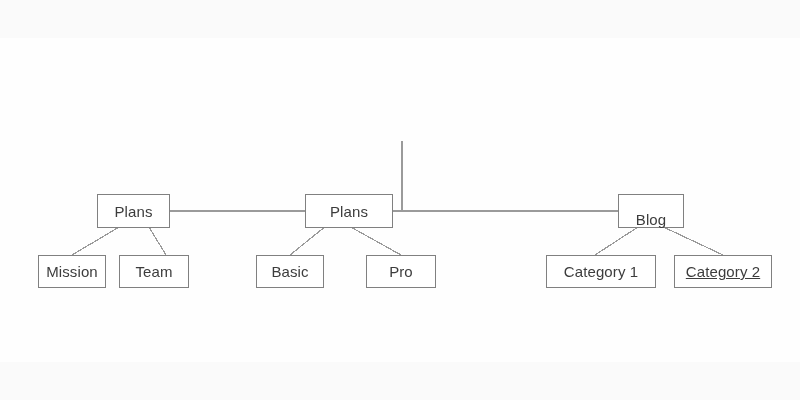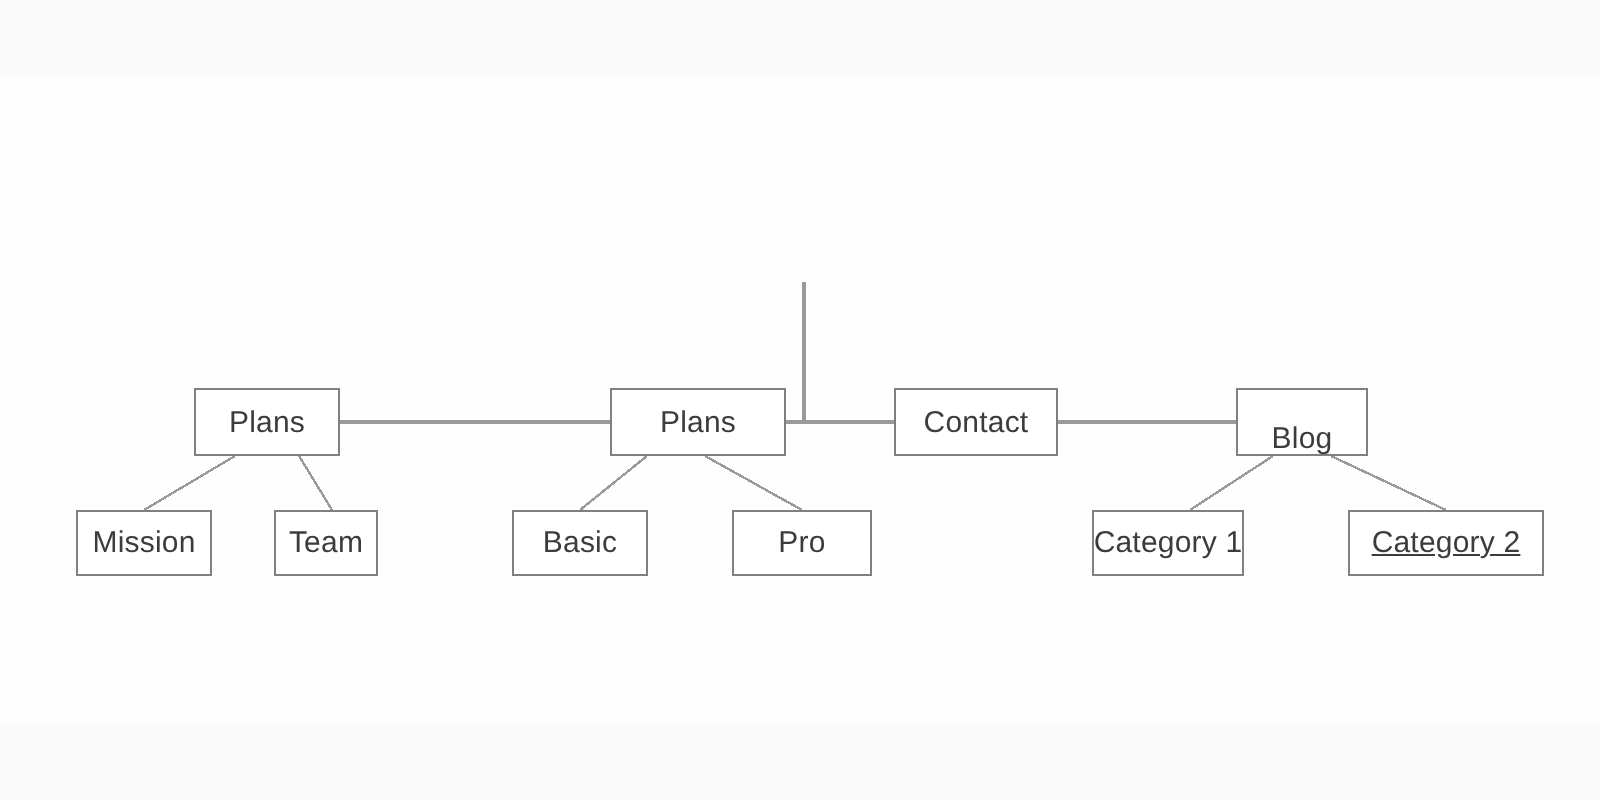--- a/index.html
+++ b/index.html
@@ -73,38 +73,35 @@
       <line x1="636.48" y1="228" x2="595" y2="255" stroke="#9a9a9a" stroke-width="1.2" shape-rendering="crispEdges"></line>
       <line x1="665.52" y1="228" x2="723" y2="255" stroke="#9a9a9a" stroke-width="1.2" shape-rendering="crispEdges"></line>
     </svg>
 
   <div class="node" style="left: 97px; top: 194px; width: 73px; height: 34px;">
     <span class="node-label">Plans</span>
   </div>
   <div class="node" style="left: 305px; top: 194px; width: 88px; height: 34px;">
     <span class="node-label">Plans</span>
   </div>
-  <div class="node" style="left: 447px; top: 194px; width: 82px; height: 34px;">
-    <span class="node-label">Contact</span>
-  </div>
   <div class="node" style="left: 618px; top: 194px; width: 66px; height: 34px; align-items: flex-end;">
     <span class="node-label">Blog</span>
   </div>
   <div class="node" style="left: 38px; top: 255px; width: 68px; height: 33px;">
     <span class="node-label">Mission</span>
   </div>
-  <div class="node" style="left: 137px; top: 255px; width: 52px; height: 33px;">
+  <div class="node" style="left: 119px; top: 255px; width: 70px; height: 33px;">
     <span class="node-label">Team</span>
   </div>
   <div class="node" style="left: 366px; top: 255px; width: 70px; height: 33px;">
     <span class="node-label">Pro</span>
   </div>
   <div class="node" style="left: 256px; top: 255px; width: 68px; height: 33px;">
     <span class="node-label">Basic</span>
   </div>
-  <div class="node" style="left: 546px; top: 255px; width: 76px; height: 33px;">
+  <div class="node" style="left: 546px; top: 255px; width: 110px; height: 33px;">
     <span class="node-label">Category 1</span>
   </div>
   <div class="node" style="left: 674px; top: 255px; width: 98px; height: 33px; text-decoration: underline;">
     <span class="node-label">Category 2</span>
   </div>
 
 </div>
 
 </body></html>

